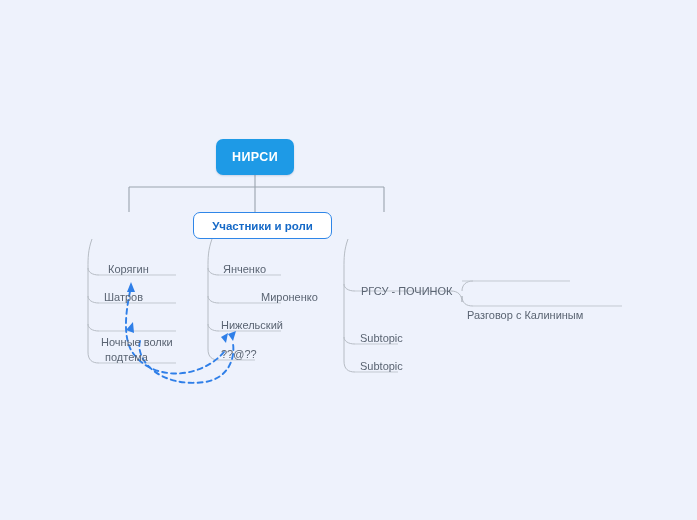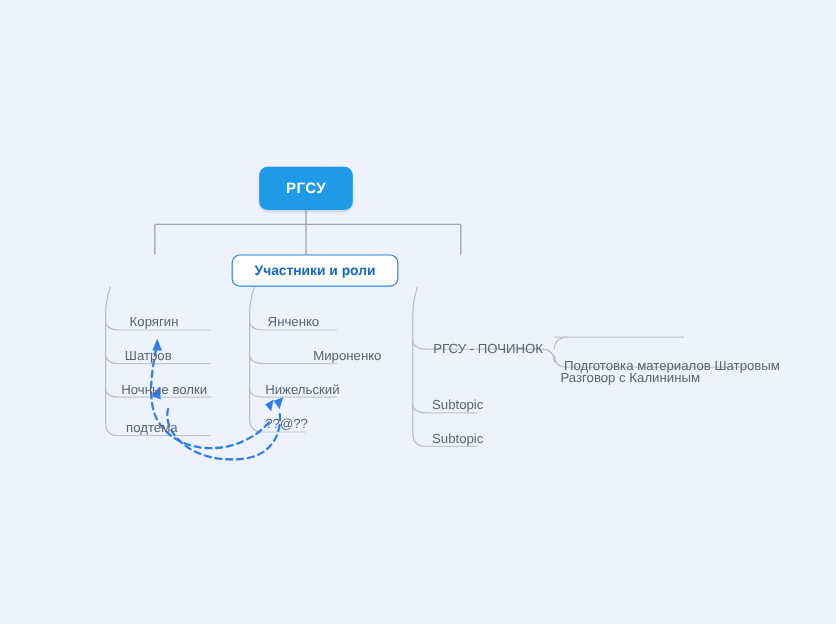--- a/index.html
+++ b/index.html
@@ -150,39 +150,38 @@
 
     <g fill="#2f7fe8">
       <path d="M131,282 L127,292 L135,292 Z"></path>
       <path d="M133,322 L126,330 L134,333 Z"></path>
       <path d="M236,331 L228,334 L233,341 Z"></path>
       <path d="M228,333 L221,337 L226,343 Z"></path>
     </g>
   </svg>
 
   <div class="root-node">
-    <span class="root-label">РГСУ</span>
+    <span class="root-label">НИРСИ</span>
   </div>
 
 
   <div class="branch-node" style="left:193px; top:212px; width:139px;">
     <span class="branch-label">Участники и роли</span>
   </div>
 
 
   <div class="leaf" style="left:108px; top:263px;">Корягин</div>
   <div class="leaf" style="left:104px; top:291px;">Шатров</div>
-  <div class="leaf" style="left:101px; top:319px;">Ночные волки</div>
+  <div class="leaf" style="left:101px; top:336px;">Ночные волки</div>
   <div class="leaf" style="left:105px; top:351px;">подтема</div>
 
   <div class="leaf" style="left:223px; top:263px;">Янченко</div>
   <div class="leaf" style="left:221px; top:291px;margin-left:40px;">Мироненко</div>
   <div class="leaf" style="left:221px; top:319px;">Нижельский</div>
   <div class="leaf" style="left:221px; top:348px;">??@??</div>
 
   <div class="leaf" style="left:361px; top:285px;">РГСУ - ПОЧИНОК</div>
   <div class="leaf" style="left:360px; top:332px;">Subtopic</div>
   <div class="leaf" style="left:360px; top:360px;">Subtopic</div>
 
   <div class="leaf" style="left:467px; top:271px;margin-top:38px;">Разговор с Калининым</div>
-  <div class="leaf" style="left:470px; top:299px;">Подготовка материалов Шатровым</div>
 
 </div>
 
 </body></html>

